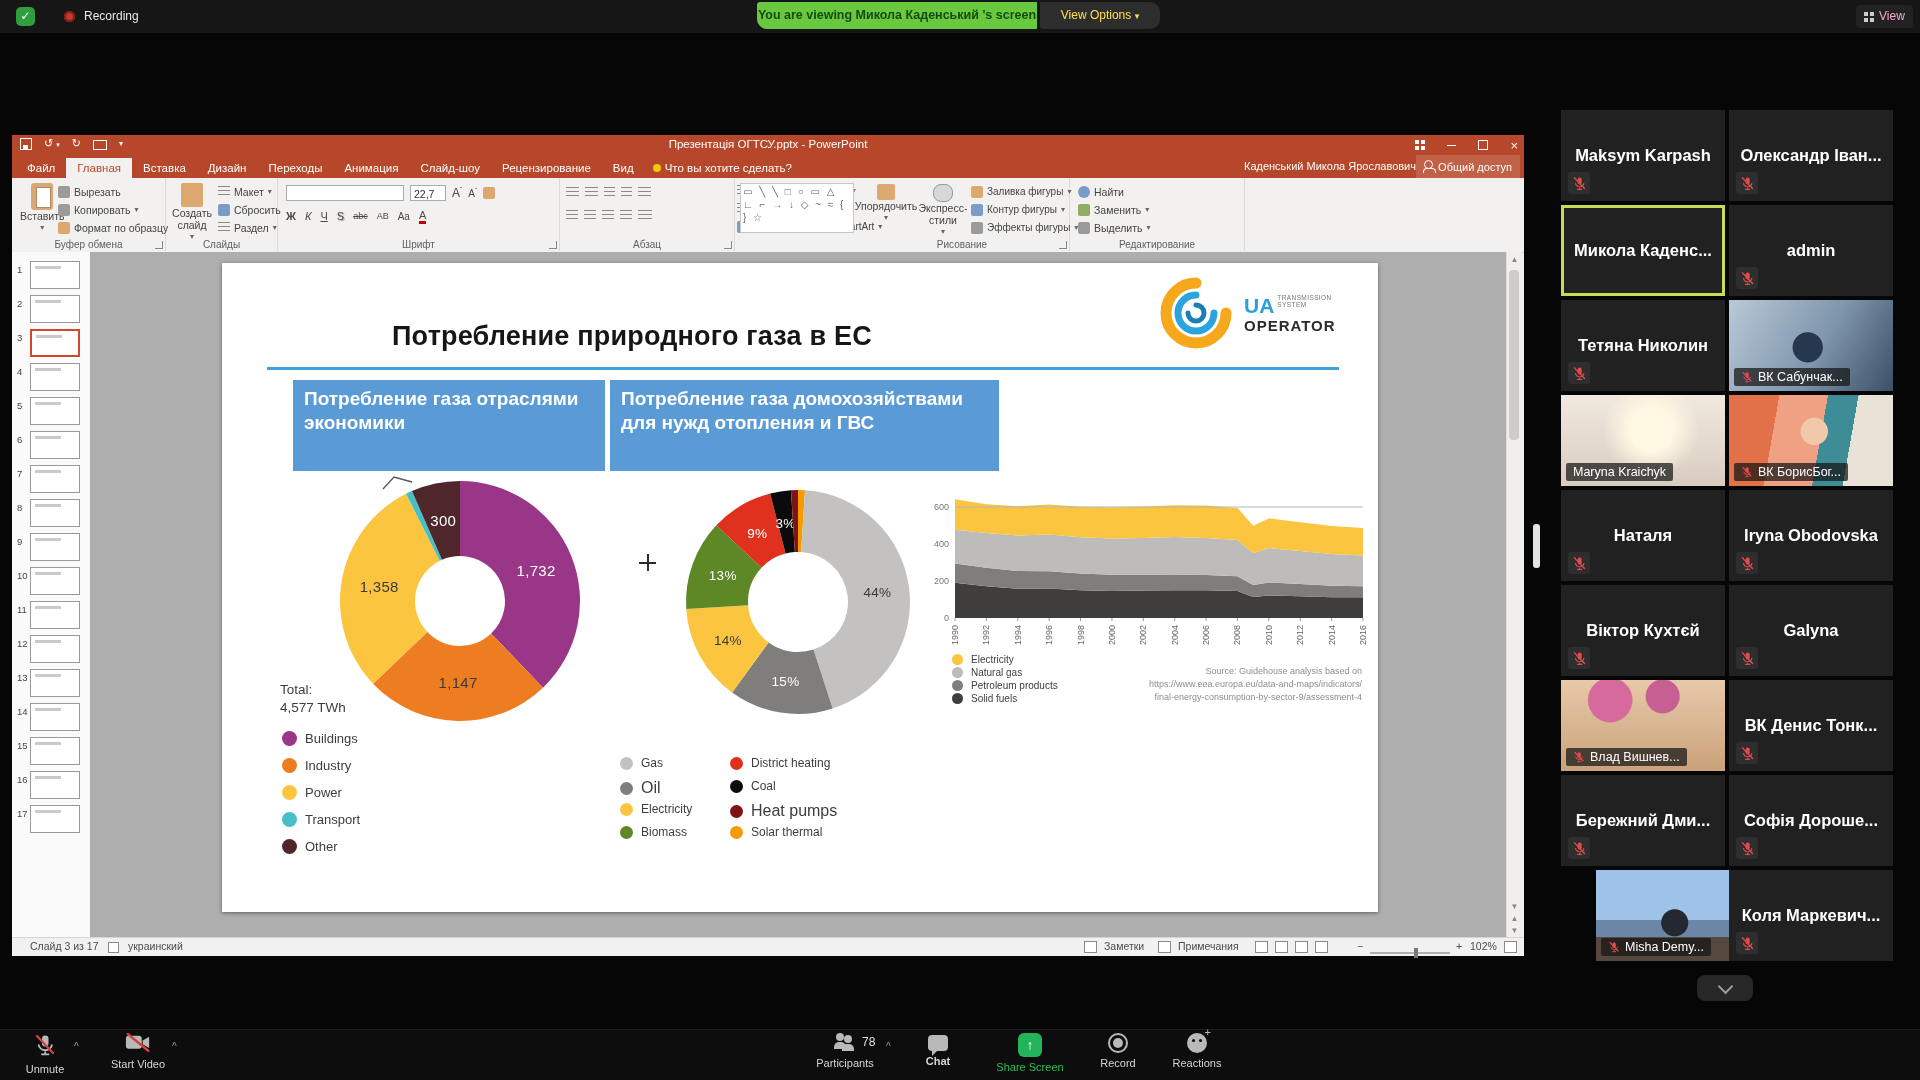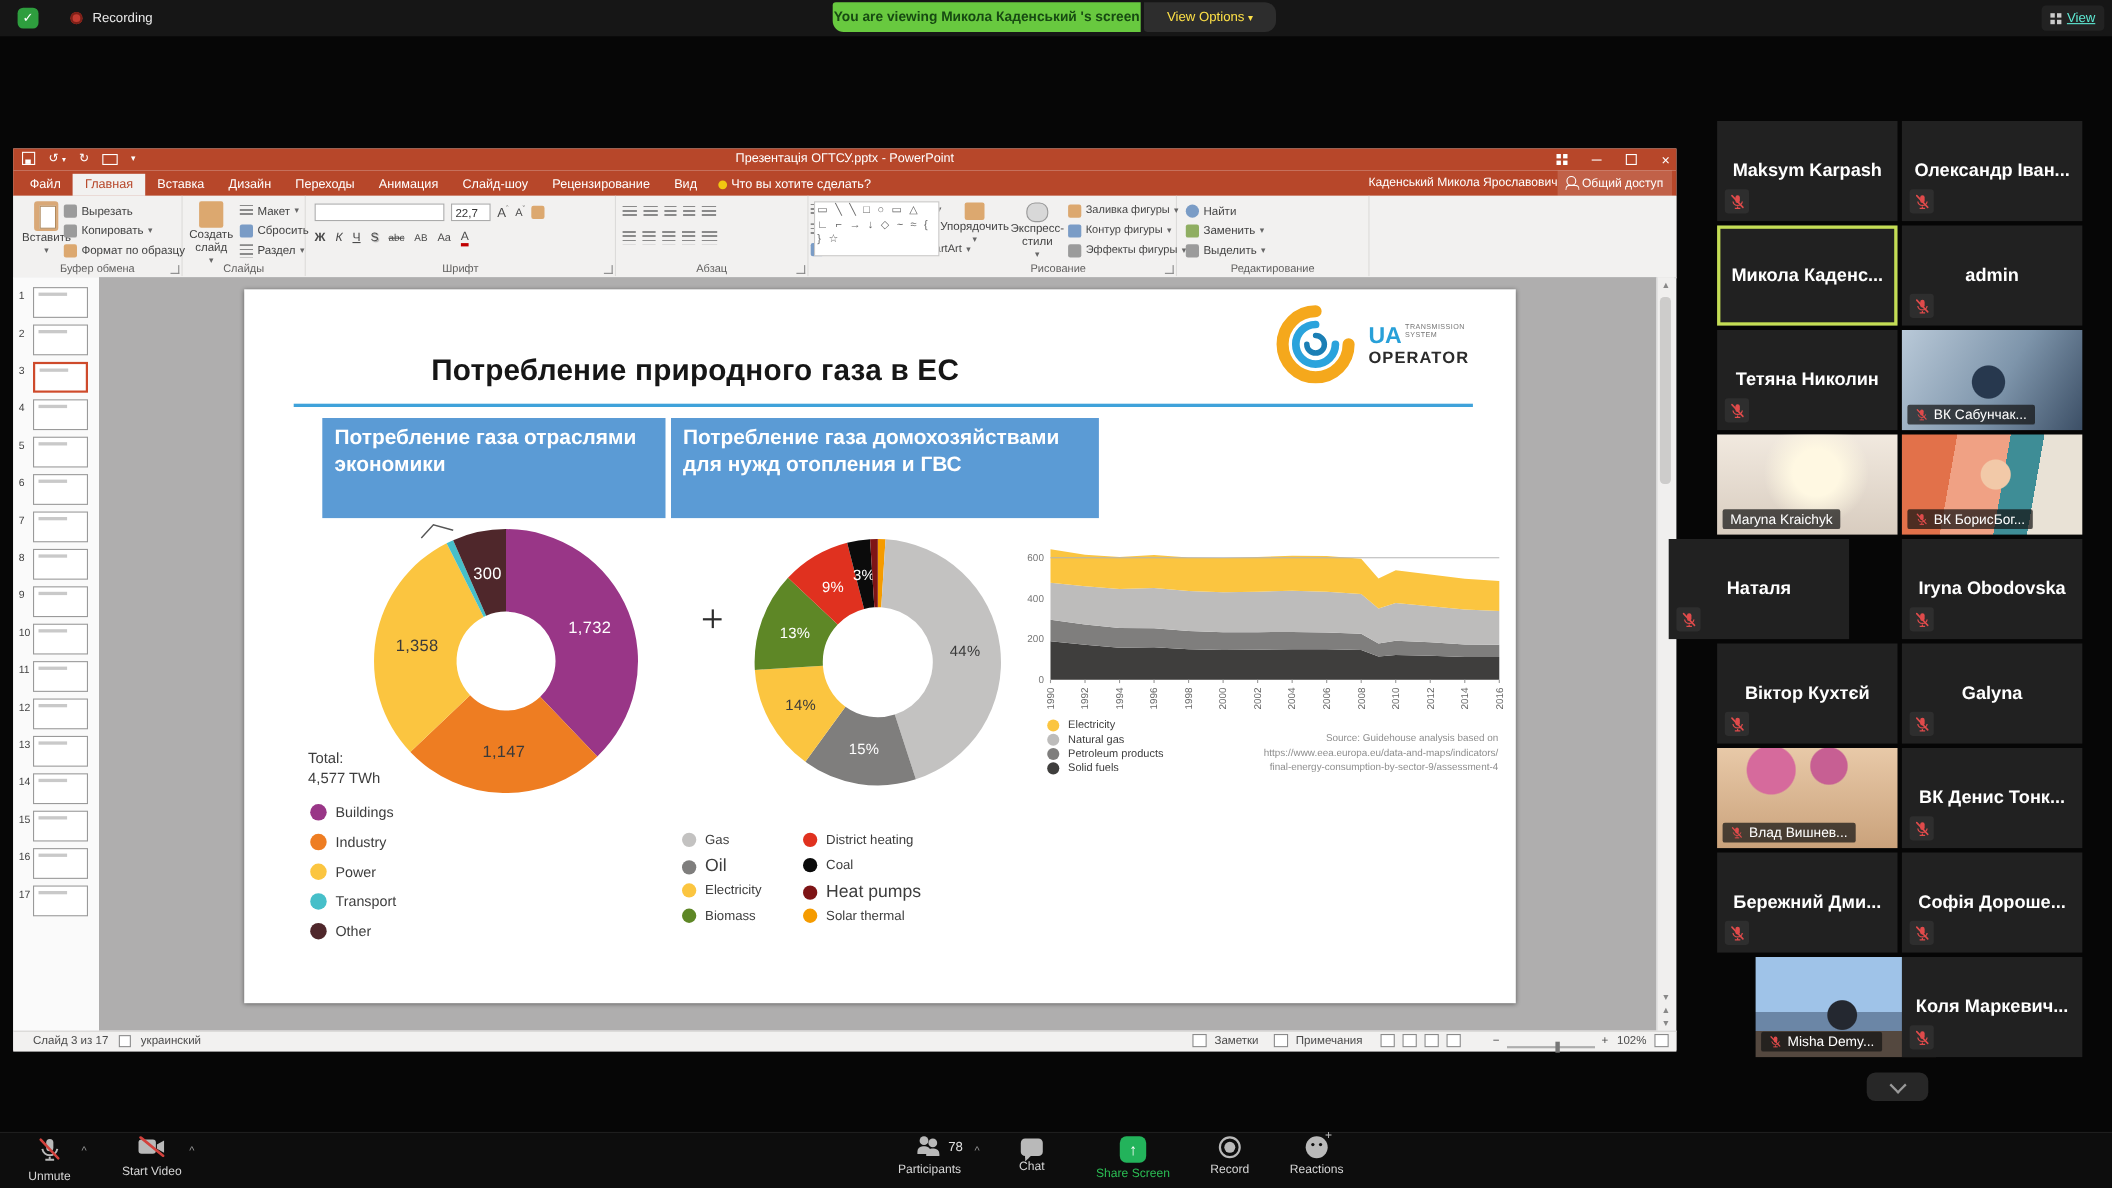--- a/index.html
+++ b/index.html
@@ -9,22 +9,22 @@
   
   .topbar{left:0;top:0;width:1920px;height:33px;background:#161616;}
   .shield{left:16px;top:7px;width:19px;height:19px;border-radius:5px;background:#2e9e3e;color:#fff;
           font-size:12px;line-height:19px;text-align:center;font-weight:bold;}
   .recdot{left:64px;top:11px;width:11px;height:11px;border-radius:50%;background:#c23b31;box-shadow:inset 0 0 0 2px #7e2018;}
   .reclabel{left:84px;top:9px;color:#e8e8e8;font-size:12px;}
   .banner{left:757px;top:2px;width:280px;height:27px;background:#68c93f;border-radius:3px 0 0 10px;
           color:#174a12;font-size:12.5px;font-weight:bold;text-align:center;line-height:27px;}
   .viewopts{left:1040px;top:2px;width:120px;height:27px;background:#2d2d2d;border-radius:0 10px 10px 3px;
           color:#fde047;font-size:12px;text-align:center;line-height:27px;}
-  .viewbtn{left:1856px;top:5px;height:23px;padding:0 8px;background:#222;border-radius:4px;color:#5eead4;
-          font-size:12px;line-height:23px;display:flex;align-items:center;gap:5px;text-decoration:underline;}
+  .viewbtn{left:1856px;top:5px;height:23px;padding:0 8px;background:#222;border-radius:4px;color:#f9a8d4;
+          font-size:12px;line-height:23px;display:flex;align-items:center;gap:5px;}
   .grid4{width:4px;height:4px;background:#ccc;box-shadow:6px 0 #ccc,0 6px #ccc,6px 6px #ccc;display:inline-block;margin:-6px 6px 0 0;}
   
   .ppt{left:12px;top:135px;width:1512px;height:820px;background:#F2F1F0;}
   .titlebar{left:0;top:0;width:1512px;height:20px;background:#B7472A;color:#fff;}
   .qat{left:8px;top:2px;display:flex;gap:12px;align-items:center;color:#fff;font-size:11px;}
   .saveic{width:10px;height:10px;border:1px solid #fff;position:relative;}
   .saveic::after{content:"";position:absolute;left:2px;bottom:0;width:5px;height:4px;background:#fff;}
   .monic{width:12px;height:8px;border:1px solid #fff;position:relative;top:1px;}
   .ttl{left:0;top:3px;width:1512px;text-align:center;font-size:11.5px;color:#fff;}
   .winctl{right:6px;top:0;height:20px;display:flex;gap:22px;align-items:center;color:#fff;}
@@ -630,21 +630,21 @@
         <div class="nameov">Maryna Kraichyk</div>
       </div>
       <div class="abs tile v-portrait" style="left: 1729px; top: 395px;">
         <div class="nameov"><svg width="12" height="12" viewBox="0 0 24 24">
             <rect x="9" y="2.5" width="6.5" height="11" rx="3.2" fill="#E04B4B"></rect>
             <path d="M5.5 11.5a6.9 6.9 0 0 0 13.6 0" fill="none" stroke="#E04B4B" stroke-width="1.8"></path>
             <path d="M12.2 18.6v2.6M8.2 21.4h8" stroke="#E04B4B" stroke-width="1.8"></path>
             <path d="M4 3L20 20" stroke="#E04B4B" stroke-width="2.3" stroke-linecap="round"></path>
           </svg>ВК БорисБог...</div>
       </div>
-      <div class="abs tile" style="left: 1517px; top: 490px; padding-left: 40px;">
+      <div class="abs tile" style="left: 1561px; top: 490px; padding-left: 40px;">
         <div class="cname">Наталя</div>
         <div class="mutebox">
           <svg width="15" height="15" viewBox="0 0 24 24">
             <rect x="9" y="2.5" width="6.5" height="11" rx="3.2" fill="#E04B4B"></rect>
             <path d="M5.5 11.5a6.9 6.9 0 0 0 13.6 0" fill="none" stroke="#E04B4B" stroke-width="1.8"></path>
             <path d="M12.2 18.6v2.6M8.2 21.4h8" stroke="#E04B4B" stroke-width="1.8"></path>
             <path d="M4 3L20 20" stroke="#E04B4B" stroke-width="2.3" stroke-linecap="round"></path>
           </svg>
         </div>
       </div>
@@ -770,21 +770,21 @@
       <span class="peopleic">
           <i></i>
           <i></i>
           <b></b>
           <b></b>
         <span class="pcount">78</span>
         </span>
       <span class="lbl">Participants</span>
       <span class="caret-up" style="left:86px;">^</span>
     </div>
-    <div class="ctl" style="left:910px;width:56px;">
+    <div class="ctl" style="left:910px;width:56px;font-weight:bold;">
       <span class="chatic"></span>
       <span class="lbl">Chat</span>
     </div>
     <div class="ctl" style="left:985px;width:90px;">
       <span class="shareic">↑</span>
       <span class="lbl" style="color:#2BBE54;">Share Screen</span>
     </div>
     <div class="ctl" style="left:1088px;width:60px;">
       <span class="recordic"></span>
       <span class="lbl">Record</span>

